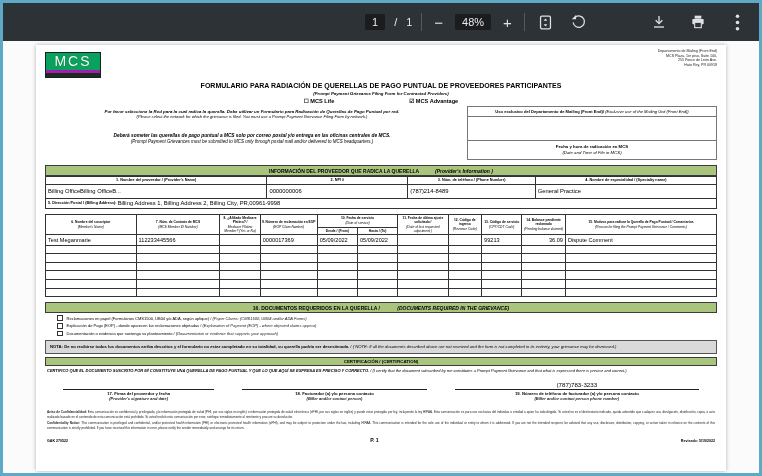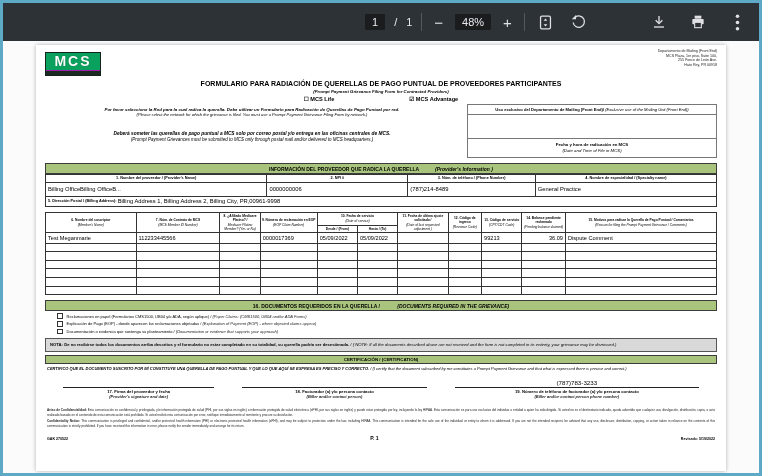--- a/index.html
+++ b/index.html
@@ -18,21 +18,21 @@
   .tb-right{position:absolute;right:10px;top:0;height:100%;display:flex;align-items:center;gap:15px;}
   .tb-btn{display:flex;align-items:center;justify-content:center;width:24px;height:24px;cursor:pointer;}
   .tb-btn svg{display:block;}
 
   
   .viewer{flex:1;overflow:hidden;display:flex;justify-content:center;background:#fbfbfb;}
   .page{width:690px;height:426px;background:#fff;margin-top:4px;box-shadow:0 0 4px rgba(0,0,0,.3);box-sizing:border-box;padding:3px 9px 0;position:relative;color:#000;overflow:hidden;}
 
   .doc-header{display:flex;justify-content:space-between;align-items:flex-start;}
   .logo{width:54px;margin-top:4px;border:1.5px solid #13241c;}
-  .logo-top{background:#0aa05e;color:#fff;font-weight:bold;font-size:14px;line-height:17px;height:17px;text-align:center;letter-spacing:2px;text-shadow:0 0 1px #063;border-bottom:1px solid #a21caf;}
+  .logo-top{background:#0aa05e;color:#fff;font-weight:normal;font-size:14px;line-height:17px;height:17px;text-align:center;letter-spacing:2px;text-shadow:0 0 1px #063;border-bottom:3px solid #a21caf;}
   .logo-strip{height:4px;background:#1c2a22;}
   .addr{text-align:right;font-size:3.6px;line-height:1.3;color:#222;padding-top:1px;}
 
   .title{text-align:center;font-weight:bold;font-size:7px;margin-top:4px;}
   .subtitle{text-align:center;font-size:4.3px;font-weight:bold;font-style:italic;margin-top:1.5px;}
   .networks{display:flex;justify-content:center;gap:75px;font-size:5.6px;font-weight:bold;margin-top:2px;}
 
   .mid-row{display:flex;margin-top:2px;}
   .mid-left{flex:1;padding-top:3px;}
   .note-es{font-size:4.4px;font-weight:bold;font-style:italic;text-align:center;}

